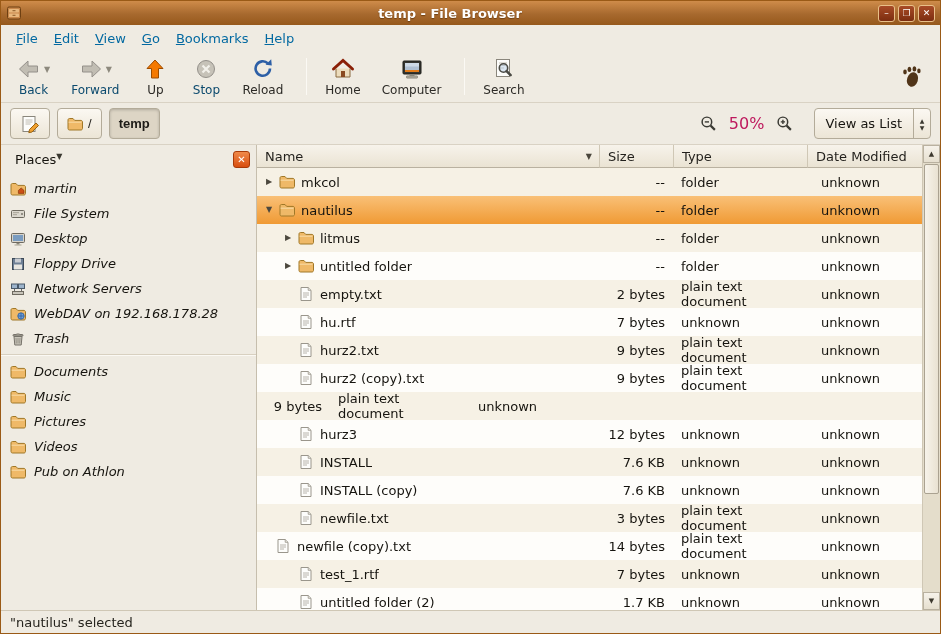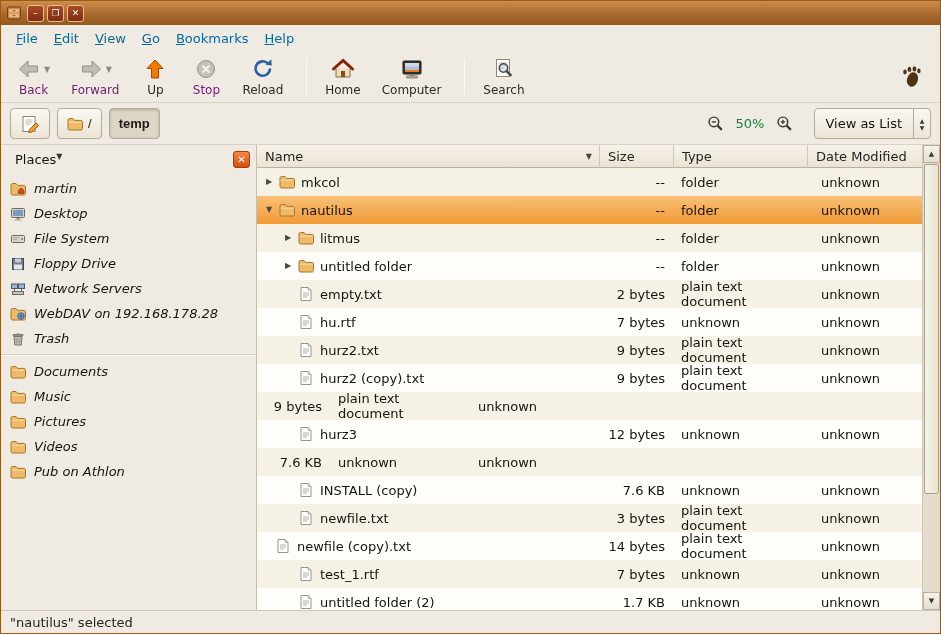--- a/index.html
+++ b/index.html
@@ -26,34 +26,34 @@
   .menubar{flex:0 0 26px;display:flex;align-items:center;padding:0 7px;}
   .menu-item{padding:3px 8px;font-size:13px;color:#0369a1;}
   .menu-item::first-letter{text-decoration:underline;}
   
   .toolbar{flex:0 0 52px;display:flex;align-items:center;padding:1px 8px;border-bottom:1px solid #d9d2c4;}
   .tb-buttons{display:flex;align-items:stretch;height:100%;}
   .tb-btn{display:flex;flex-direction:column;align-items:center;justify-content:center;
     padding:2px 8px;margin-right:5px;min-width:46px;border-radius:4px;}
   .tb-iconrow{display:flex;align-items:center;height:26px;}
   .tb-label{font-size:12px;color:#2c2a26;margin-top:1px;white-space:nowrap;}
-  .tb-btn.disabled .tb-label{color:#701a75;}
+  .tb-btn.disabled .tb-label{color:#0c4a6e;}
   .dd-arrow{font-size:8px;color:#8d897d;margin-left:3px;}
   .tb-sep{width:1px;margin:6px 10px;background:#d5cdbd;border-right:1px solid #fbf9f4;}
   .throbber{margin-left:auto;margin-right:8px;display:inline-flex;}
   
   .locationbar{flex:0 0 42px;display:flex;align-items:center;gap:7px;padding:0 9px;
     border-bottom:1px solid #d9d2c4;}
   .loc-btn{display:inline-flex;align-items:center;gap:5px;height:31px;padding:0 9px;
     background:linear-gradient(#fbf8f2,#ece5d6);border:1px solid #b3ab99;border-radius:4px;
     font-size:13px;color:#1e1c18;}
   .loc-btn.pressed{background:#ddd5c5;box-shadow:inset 0 1px 3px rgba(0,0,0,.2);font-weight:bold;}
   .spacer{flex:1;}
   .zoom-btn{display:inline-flex;align-items:center;justify-content:center;width:22px;height:24px;}
-  .zoom-level{font-size:13px;margin:0 2px;color:#15803d;}
+  .zoom-level{font-size:16px;margin:0 2px;color:#be185d;}
   .view-combo{display:flex;align-items:center;height:31px;border:1px solid #b3ab99;border-radius:4px;
     background:linear-gradient(#fbf8f2,#ece5d6);padding-left:10px;font-size:13px;margin-left:12px;}
   .combo-arrows{display:flex;flex-direction:column;align-items:center;justify-content:center;
     border-left:1px solid #b3ab99;height:100%;width:17px;margin-left:11px;}
   .combo-arrows span{font-size:6px;line-height:7px;color:#3a3830;}
   
   .bodyarea{flex:1;display:flex;min-height:0;}
   .sidebar{flex:0 0 256px;display:flex;flex-direction:column;border-right:1px solid #c6bead;background:#efebe2;}
   .sidebar-header{flex:0 0 28px;display:flex;align-items:center;padding:2px 6px 2px 6px;}
   .places-select{display:flex;gap:0;padding:3px 8px;font-size:13px;}
@@ -110,20 +110,21 @@
   <div class="titlebar">
     <span class="title-icon icon">
         <svg width="16" height="16" viewBox="0 0 16 16">
           <rect x="1.5" y="2" width="13" height="12" rx="1.5" fill="#c8874a" stroke="#6e4012"></rect>
           <rect x="3" y="4" width="10" height="3.4" rx=".6" fill="#e8b87e"></rect>
           <rect x="3" y="8.6" width="10" height="3.4" rx=".6" fill="#e8b87e"></rect>
           <rect x="6.5" y="5.2" width="3" height="1" fill="#8a5a28"></rect>
           <rect x="6.5" y="9.8" width="3" height="1" fill="#8a5a28"></rect>
         </svg>
       </span>
+    <span class="title-text">temp - File Browser</span>
     <span class="win-controls">
         <span class="win-btn">–</span>
         <span class="win-btn">❐</span>
         <span class="win-btn">✕</span>
       </span>
   </div>
 
   <div class="menubar">
       <div class="menu-item">File</div>
       <div class="menu-item">Edit</div>
@@ -310,38 +311,38 @@
               <svg width="16" height="16" viewBox="0 0 16 16">
                 <path d="M1 4c0-.8.6-1.5 1.4-1.5H6l1.7 1.9H14c.8 0 1.5.7 1.5 1.5v6.6c0 .8-.7 1.5-1.5 1.5H2.4c-.8 0-1.4-.7-1.4-1.5z" fill="#efb968" stroke="#a07828"></path>
                 <path d="M8.4 9.4l2.8-2.4 2.8 2.4v3H8.4z" fill="#cc4f14" stroke="#7c2c08" stroke-width=".6"></path>
               </svg>
             </span>
             <span class="side-label">martin</span>
           </div>
           <div class="side-item">
             <span class="icon">
               <svg width="16" height="16" viewBox="0 0 16 16">
+                <rect x="1.5" y="4.5" width="13" height="7" rx="1" fill="#dcd8ce" stroke="#6e6a60"></rect>
+                <circle cx="12" cy="8" r="1" fill="#7a766c"></circle>
+                <rect x="3" y="6" width="6" height="1.2" fill="#b0aca0"></rect>
+                <rect x="3" y="8" width="4" height="1.2" fill="#b0aca0"></rect>
+              </svg>
+            </span>
+            <span class="side-label">File System</span>
+          </div>
+          <div class="side-item">
+            <span class="icon">
+              <svg width="16" height="16" viewBox="0 0 16 16">
                 <rect x="1.5" y="2.5" width="13" height="9" rx="1" fill="#d7d3ca" stroke="#6e6a60"></rect>
                 <rect x="3" y="4" width="10" height="6" fill="#7a9cc0"></rect>
                 <rect x="6.5" y="12" width="3" height="1.5" fill="#8a8678"></rect>
                 <rect x="4.5" y="13.5" width="7" height="1" fill="#a8a494"></rect>
               </svg>
             </span>
             <span class="side-label">Desktop</span>
-          </div>
-          <div class="side-item">
-            <span class="icon">
-              <svg width="16" height="16" viewBox="0 0 16 16">
-                <rect x="1.5" y="4.5" width="13" height="7" rx="1" fill="#dcd8ce" stroke="#6e6a60"></rect>
-                <circle cx="12" cy="8" r="1" fill="#7a766c"></circle>
-                <rect x="3" y="6" width="6" height="1.2" fill="#b0aca0"></rect>
-                <rect x="3" y="8" width="4" height="1.2" fill="#b0aca0"></rect>
-              </svg>
-            </span>
-            <span class="side-label">File System</span>
           </div>
           <div class="side-item">
             <span class="icon">
               <svg width="16" height="16" viewBox="0 0 16 16">
                 <rect x="2.5" y="2.5" width="11" height="11" fill="#6d7f95" stroke="#3d4a58"></rect>
                 <rect x="5" y="2.5" width="6" height="4" fill="#c8ccd2"></rect>
                 <rect x="4" y="8.5" width="8" height="5" fill="#e8e6e0"></rect>
               </svg>
             </span>
             <span class="side-label">Floppy Drive</span>
@@ -594,20 +595,33 @@
                     </g>
                   </svg>
                 </span>
                 <span class="fname">hurz3</span>
               </div>
               <div class="cell size">12 bytes</div>
               <div class="cell type">unknown</div>
               <div class="cell modified">unknown</div>
             </div>
             <div class="row even">
+              <div class="cell name" style="padding-left: 23px;">
+                <span class="expander"></span>
+                <span class="icon">
+                  <svg width="16" height="16" viewBox="0 0 16 16">
+                    <path d="M3 1.5h7.2l2.8 2.8v10.2H3z" fill="#fdfdfb" stroke="#9a968c"></path>
+                    <path d="M10.2 1.5v2.8H13" fill="#e6e4de" stroke="#9a968c" stroke-width=".8"></path>
+                    <g stroke="#b8b4ac">
+                      <path d="M5 7h6M5 9h6M5 11h4"></path>
+                    </g>
+                  </svg>
+                </span>
+                <span class="fname">INSTALL</span>
+              </div>
               <div class="cell size">7.6 KB</div>
               <div class="cell type">unknown</div>
               <div class="cell modified">unknown</div>
             </div>
             <div class="row odd">
               <div class="cell name" style="padding-left: 23px;">
                 <span class="expander"></span>
                 <span class="icon">
                   <svg width="16" height="16" viewBox="0 0 16 16">
                     <path d="M3 1.5h7.2l2.8 2.8v10.2H3z" fill="#fdfdfb" stroke="#9a968c"></path>

